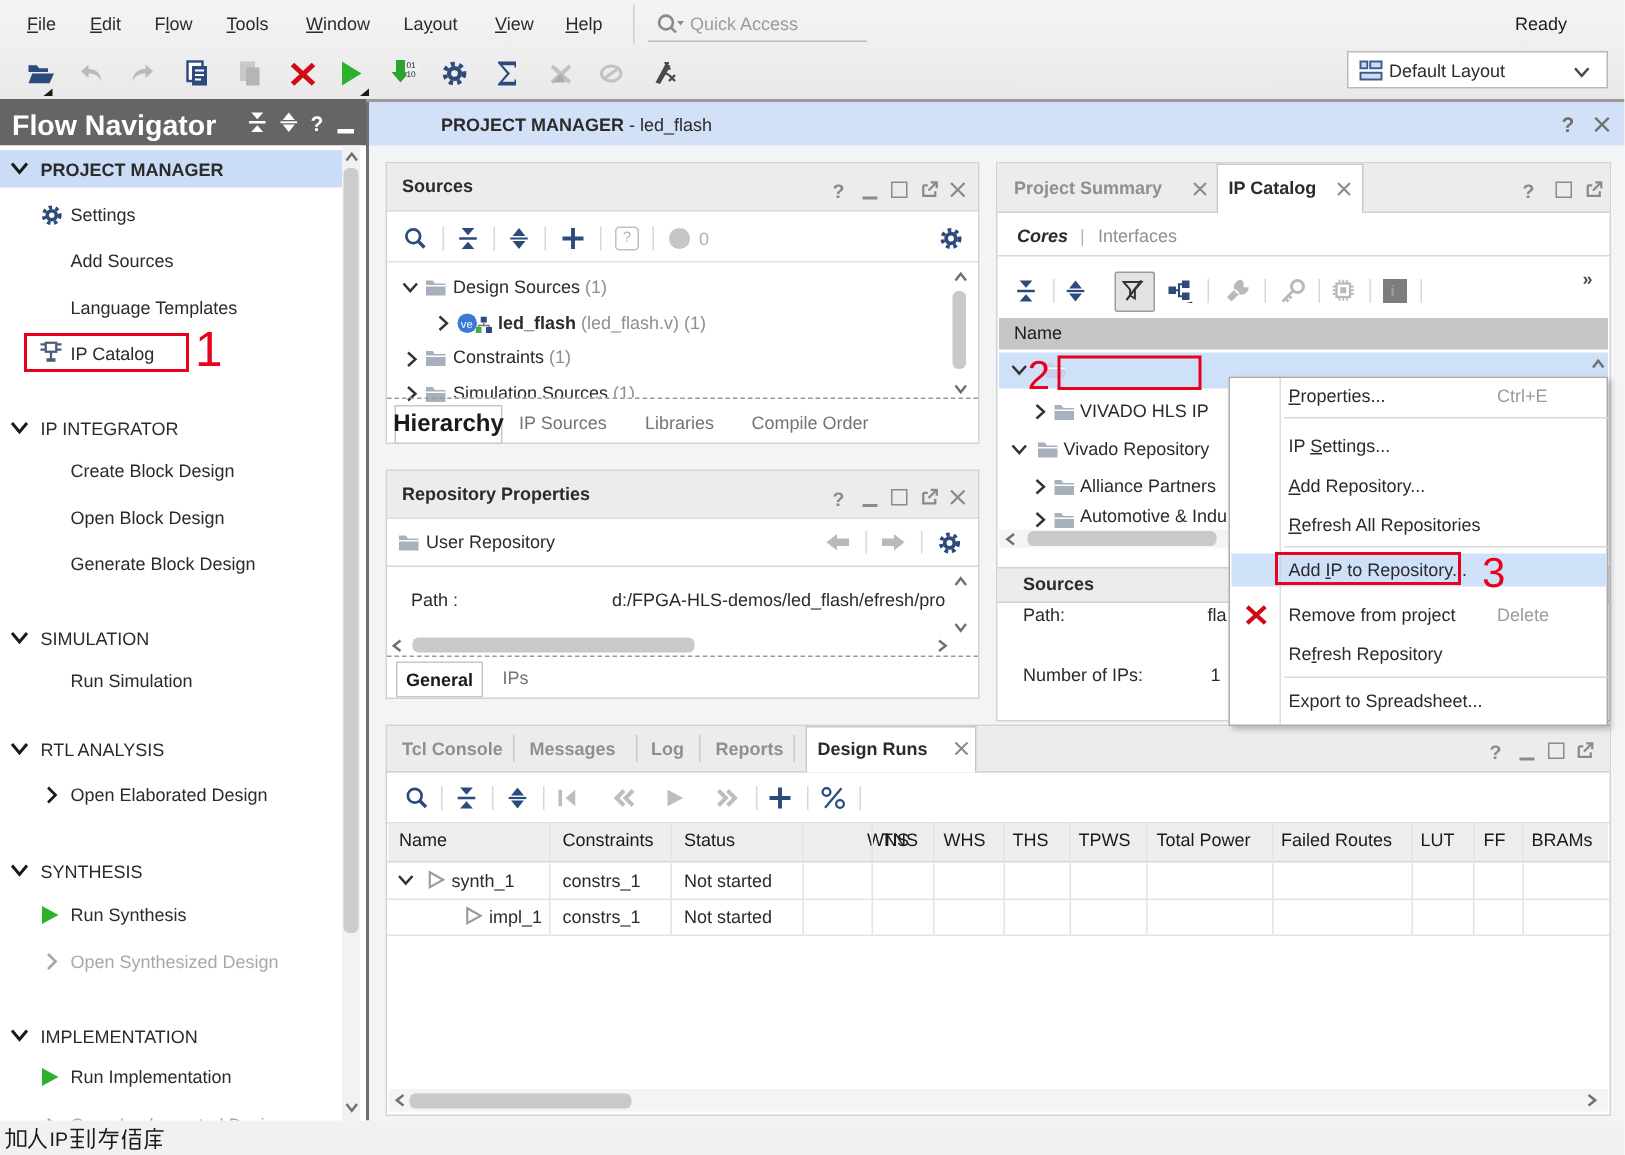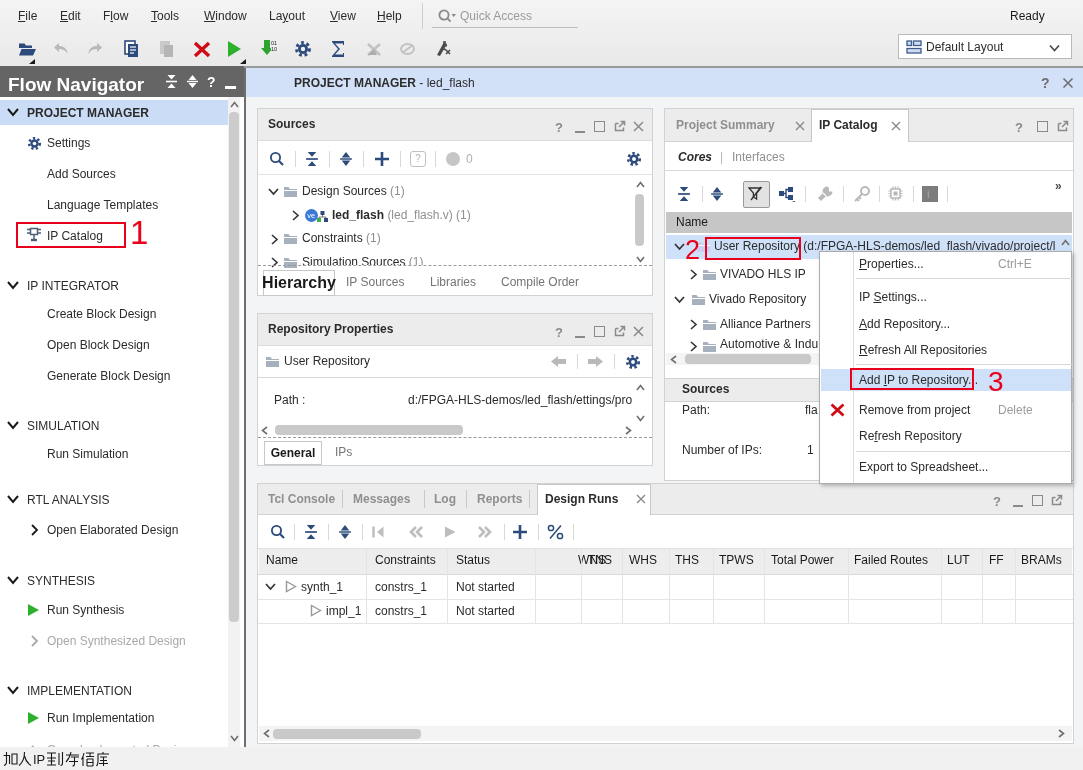--- a/index.html
+++ b/index.html
@@ -354,21 +354,21 @@
     </svg>
  <div class="vsep" style="left:356px;top:40px;height:15px;"></div>
  <svg class="abs" style="left:367px;top:40px;" width="16" height="16" viewBox="0 0 18 18">
   <circle cx="9" cy="9" r="5" fill="#2c4a7c"></circle>
       <circle cx="9" cy="9" r="6.4" fill="none" stroke="#2c4a7c" stroke-width="3" stroke-dasharray="2.7 2.8"></circle>
   <circle cx="9" cy="9" r="2.2" fill="#fff"></circle>
  </svg>
  <div class="hsep" style="left:0;top:63px;width:394px;background:#d8d8d8;"></div>
 
  <div class="abs" style="left:16px;top:79px;">Path :</div>
- <div class="abs" style="left:150px;top:79px;width:229px;overflow:hidden;white-space:nowrap;">d:/FPGA-HLS-demos/led_flash/ettings/pro</div>
+ <div class="abs" style="left:150px;top:79px;width:229px;overflow:hidden;white-space:nowrap;">d:/FPGA-HLS-demos/led_flash/efresh/pro</div>
  <svg class="abs" style="left:378px;top:70px;" width="9" height="8" viewBox="0 0 9 8">
       <path d="M1 6 L4.5 1.5 L8 6" fill="none" stroke="#6f6f6f" stroke-width="1.6"></path>
     </svg>
  <svg class="abs" style="left:378px;top:100px;" width="9" height="8" viewBox="0 0 9 8">
       <path d="M1 2 L4.5 6.5 L8 2" fill="none" stroke="#6f6f6f" stroke-width="1.6"></path>
     </svg>
 
  <svg class="abs" style="left:3px;top:112px;" width="8" height="9" viewBox="0 0 8 9">
       <path d="M6 1 L1.5 4.5 L6 8" fill="none" stroke="#6f6f6f" stroke-width="1.6"></path>
     </svg>
@@ -455,21 +455,20 @@
  <div class="abs" style="left:11px;top:106px;color:#1a1a1a;">Name</div>
 
  <div class="abs" style="left:1px;top:126px;width:406px;height:24px;background:#cfe1f8;"></div>
  <svg class="abs" style="left:9px;top:133px;" width="11" height="9" viewBox="0 0 11 9">
       <path d="M1 2 L5.5 7 L10 2" fill="none" stroke="#333" stroke-width="1.7"></path>
     </svg>
  <svg class="abs" style="left:31px;top:131px;" width="15" height="13" viewBox="0 0 15 13">
       <path d="M1 2 h4.5 l1.4 2 H14 v8 H1 Z" fill="#c8cff0"></path>
       <path d="M1 5.5 H14" stroke="#fff" stroke-width="1"></path>
     </svg>
- <div class="abs" style="left:49px;top:130px;width:350px;overflow:hidden;white-space:nowrap;">User Repository (d:/FPGA-HLS-demos/led_flash/vivado/project/l</div>
  <svg class="abs" style="left:24px;top:160px;" width="9" height="11" viewBox="0 0 9 11">
       <path d="M2 1 L7 5.5 L2 10" fill="none" stroke="#333" stroke-width="1.6"></path>
     </svg>
  <svg class="abs" style="left:37px;top:159px;" width="15" height="13" viewBox="0 0 15 13">
       <path d="M1 2 h4.5 l1.4 2 H14 v8 H1 Z" fill="#a7b1bd"></path>
       <path d="M1 5.5 H14" stroke="#fff" stroke-width="1"></path>
     </svg>
  <div class="abs" style="left:55px;top:158px;">VIVADO HLS IP</div>
  <svg class="abs" style="left:9px;top:186px;" width="11" height="9" viewBox="0 0 11 9">
       <path d="M1 2 L5.5 7 L10 2" fill="none" stroke="#333" stroke-width="1.7"></path>

